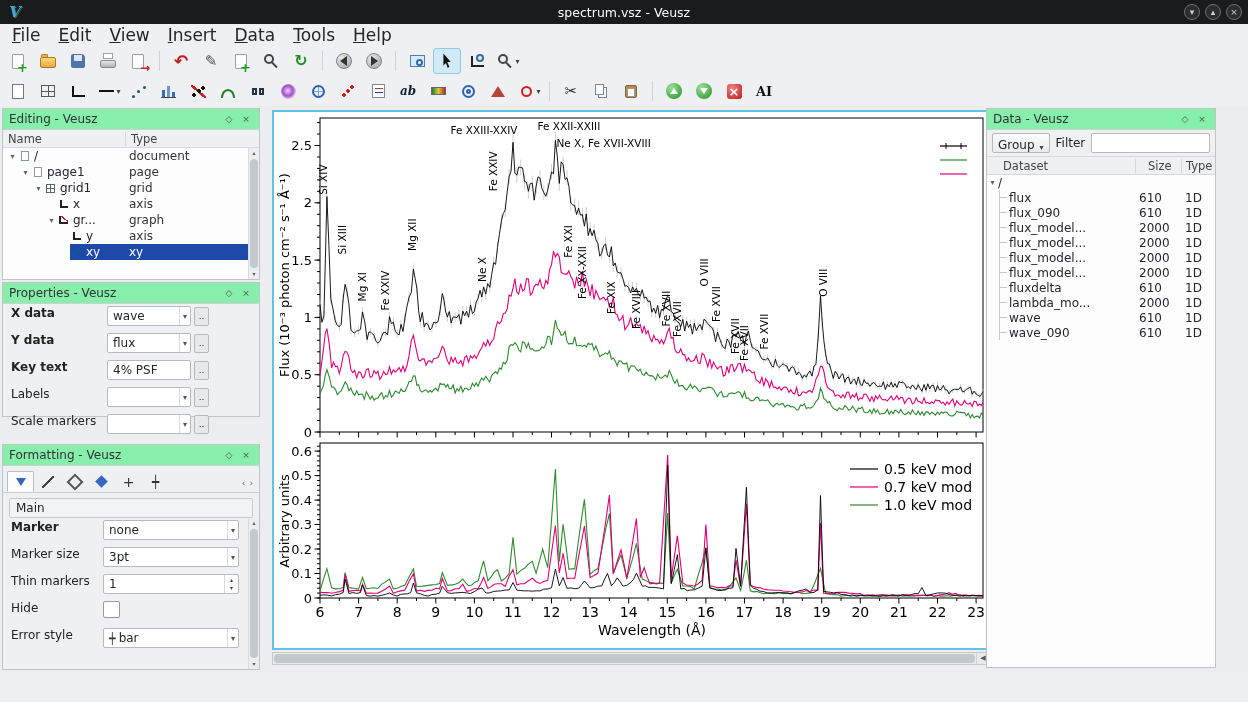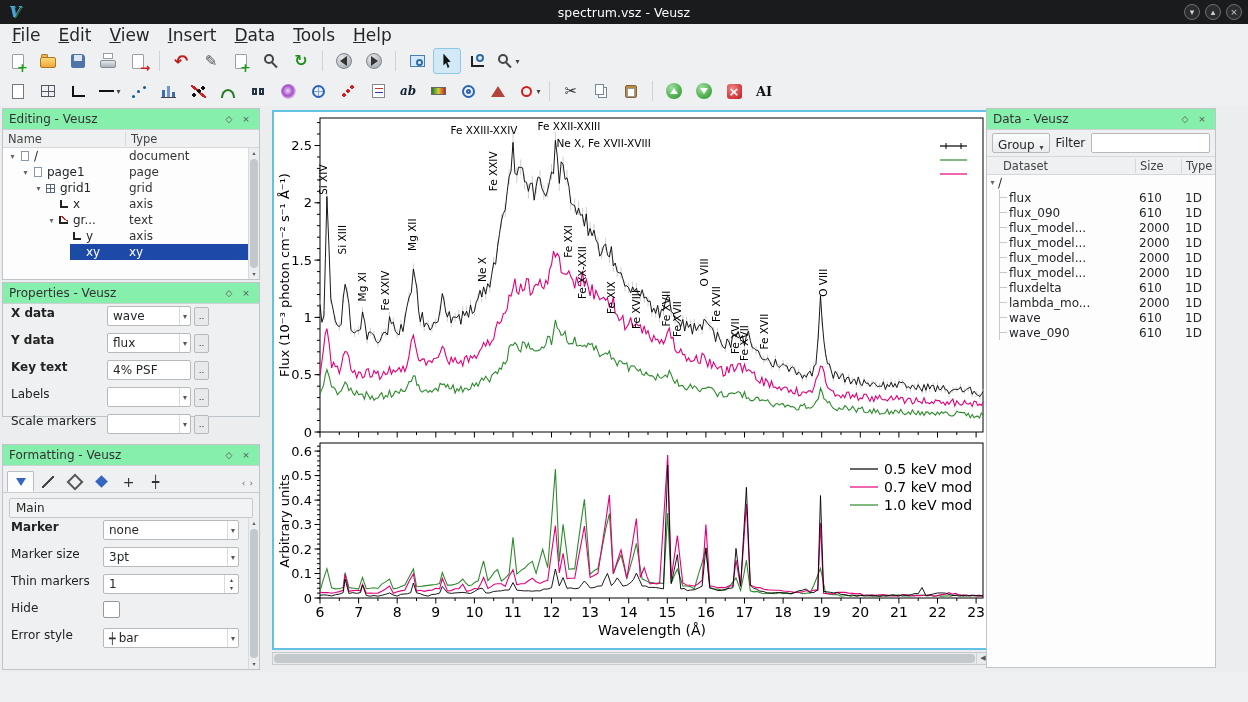--- a/index.html
+++ b/index.html
@@ -134,21 +134,21 @@
   .tsarr{font-size:9px;color:#666;padding:0 2px;margin-bottom:4px}
   .tsarr.first{margin-left:auto}
   .gbox{margin:5px 6px 0 6px;border:1px solid #c6c9cc;border-radius:2px;padding:2px 6px;background:#f2f3f4;color:#222;flex:none}
   
   .dtool{display:flex;align-items:center;height:26px;flex:none;padding:0 5px;gap:6px}
   .gbtn{height:20px;border:1px solid #b6babd;background:linear-gradient(#fbfcfc,#e9ebec);border-radius:2px;display:flex;align-items:flex-end;padding:0 5px;gap:5px;box-sizing:border-box}
   .gbtn .arr2{font-size:8px;color:#444}
   .finput{flex:1;height:18px;border:1px solid #b6babd;background:#fff;border-radius:2px;font:12px "DejaVu Sans",sans-serif;padding:0 3px;min-width:20px}
   .dcols{display:flex;height:17px;flex:none;font-size:11.5px;background:#eff0f1;border-top:1px solid #d5d8da;border-bottom:1px solid #d5d8da;color:#444;align-items:center}
   .dcols .dc1{flex:1;padding-left:16px}
-  .dcols .dc2{width:46px;border-left:1px solid #d5d8da;padding-left:4px;box-sizing:border-box}
+  .dcols .dc2{width:46px;border-left:1px solid #d5d8da;padding-left:12px;box-sizing:border-box}
   .dcols .dc3{width:34px;border-left:1px solid #d5d8da;padding-left:4px;box-sizing:border-box}
   .dtree{flex:1;background:#fdfdfd;font-size:12px;overflow:hidden}
   .drow{display:flex;align-items:center;height:15px}
   .drow .dn{flex:1;white-space:nowrap;overflow:hidden}
   .drow .ds{width:46px;box-sizing:border-box;padding-left:4px}
   .drow .dy{width:34px;box-sizing:border-box;padding-left:4px}
   .tln{width:13px;margin-left:9px;height:100%;flex:none;background:linear-gradient(#c9c9c9,#c9c9c9) 3px 0/1px 100% no-repeat,linear-gradient(#c9c9c9,#c9c9c9) 3px 50%/8px 1px no-repeat}
   
   .canvas-wrap{position:absolute;left:272px;top:4px;width:716px;height:540px;border:2px solid #63c1e6;background:#fff;box-sizing:border-box}
   .vsb,.hsb{position:absolute;background:#e8eaec;border:1px solid #c6cacd;box-sizing:border-box;display:flex}
@@ -380,21 +380,21 @@
             </span>
             <span class="tt">axis</span>
           </div>
           <div class="trow">
             <span class="tn">
               <span style="width: 39px; flex: 0 0 auto;"></span>
               <span class="exp">▾</span>
               <span class="mi mi-graph"></span>
               <span class="nm">gr...</span>
             </span>
-            <span class="tt">text</span>
+            <span class="tt">graph</span>
           </div>
           <div class="trow">
             <span class="tn">
               <span style="width: 52px; flex: 0 0 auto;"></span>
               <span class="exp"></span>
               <span class="mi mi-axis"></span>
               <span class="nm">y</span>
             </span>
             <span class="tt">axis</span>
           </div>

